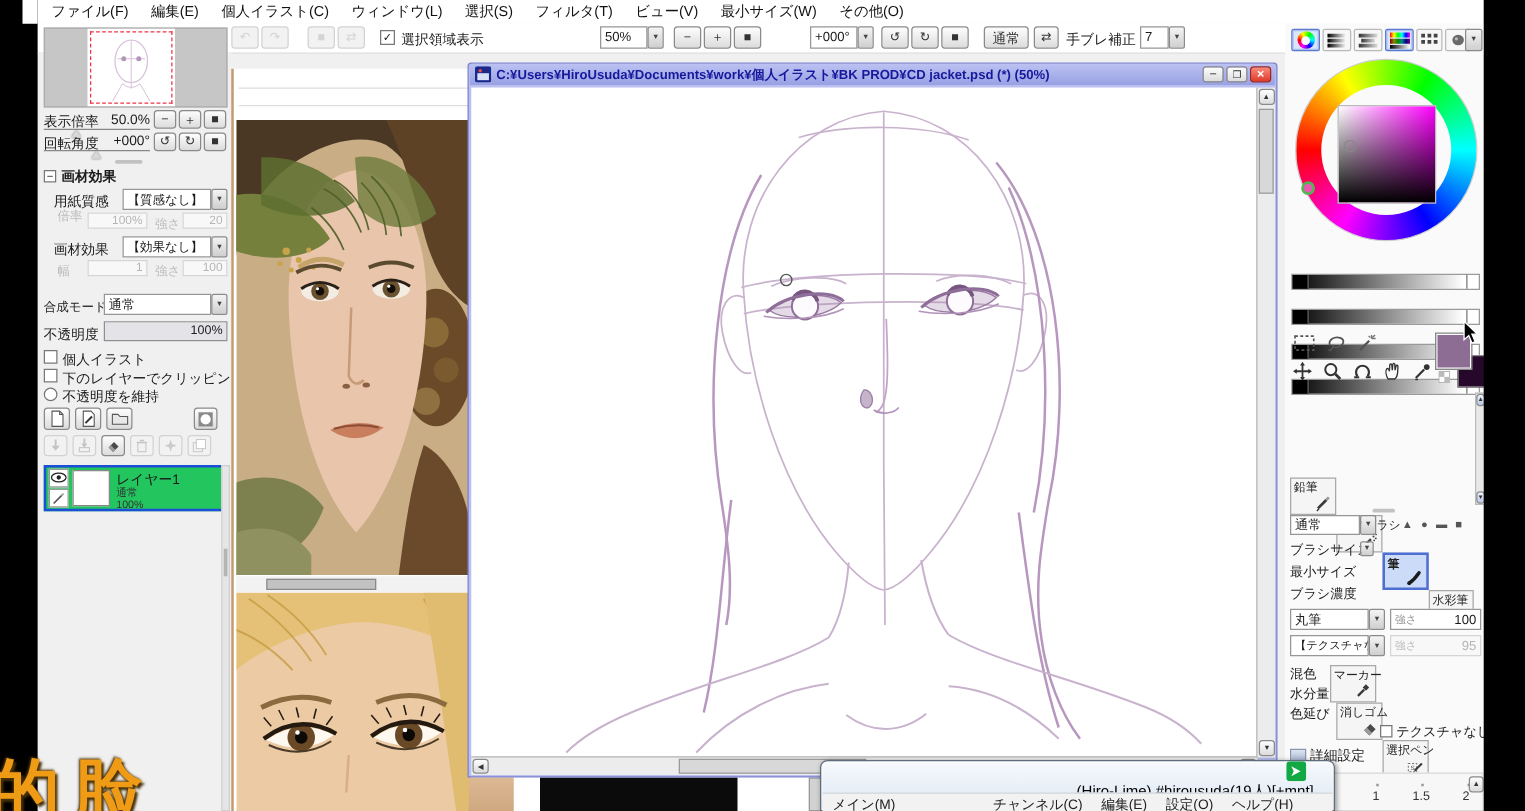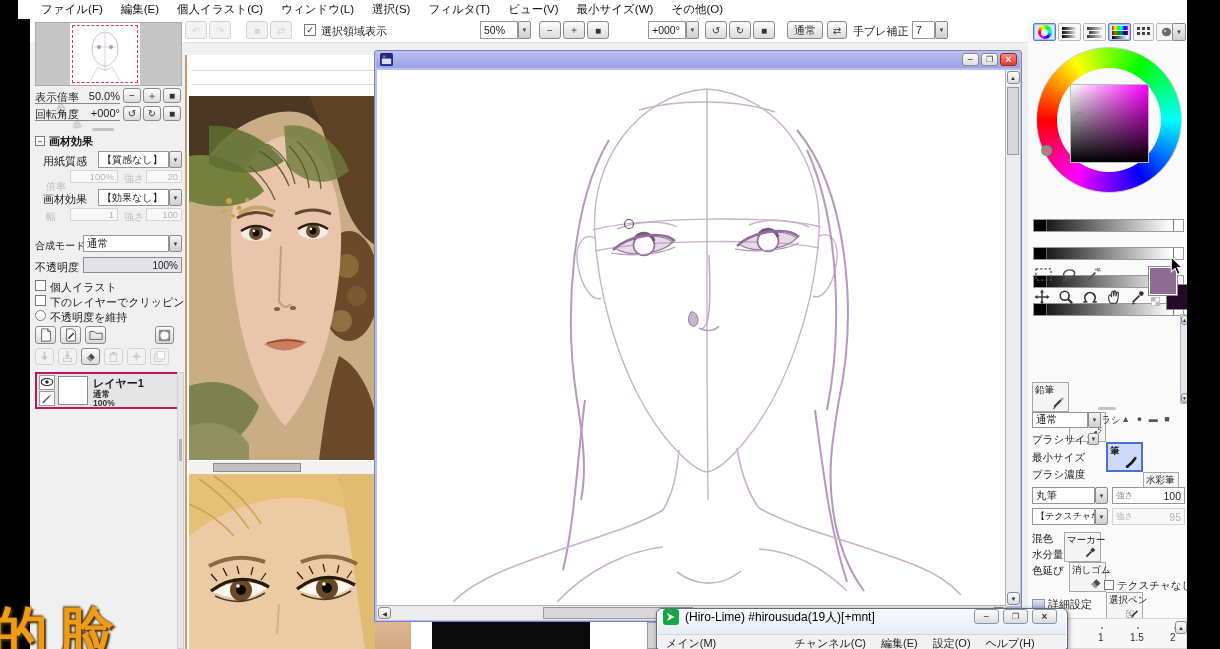--- a/index.html
+++ b/index.html
@@ -165,21 +165,21 @@
       <span>−</span>
     </div>
   <span class="lbl a" style="left:49px;top:134px;font-weight:bold;">画材効果</span>
   <span class="lbl a" style="left:43px;top:154px;">用紙質感</span>
   <div class="fld a" style="left:98px;top:151px;width:71px;height:17px;font-size:10px;">
       <span>【質感なし】</span>
     </div>
   <div class="dd a" style="left:169px;top:151px;width:13px;height:17px;">
       <span>▼</span>
     </div>
-  <span class="sm a" style="left:46px;top:180px;color:#bbb;">倍率</span>
+  <span class="sm a" style="left:46px;top:166px;color:#bbb;">倍率</span>
   <div class="fld gray a" style="left:70px;top:170px;width:48px;height:13px;font-size:9.5px;justify-content:flex-end;">
       <span>100%</span>
     </div>
   <span class="sm a" style="left:124px;top:172px;color:#bbb;">強さ</span>
   <div class="fld gray a" style="left:146px;top:170px;width:36px;height:13px;font-size:9.5px;justify-content:flex-end;">
       <span>20</span>
     </div>
   <span class="lbl a" style="left:43px;top:192px;">画材効果</span>
   <div class="fld a" style="left:98px;top:189px;width:71px;height:17px;font-size:10px;">
       <span>【効果なし】</span>
@@ -289,21 +289,21 @@
     </div>
   <div class="btn dis a" style="left:150px;top:348px;width:19px;height:17px;">
       <span class="ic" style="width:13px;height:13px;">
         <svg viewBox="0 0 16 16">
           <rect x="2" y="5" width="9" height="9" fill="none" stroke="#c8c8c8"></rect>
           <rect x="5" y="2" width="9" height="9" fill="#fff" stroke="#c8c8c8"></rect>
         </svg>
       </span>
     </div>
 
-  <div class="a" style="left:35px;top:372px;width:148px;height:37px;background:#e5e5e5;border:2px solid #be185d;box-sizing:border-box;font-weight:bold;">
+  <div class="a" style="left:35px;top:372px;width:148px;height:37px;background:#22c55e;border:2px solid #1d4ed8;box-sizing:border-box;">
     <div class="a" style="left:2px;top:1px;width:16px;height:15px;background:#fff;border:1px solid #999;box-sizing:border-box;">
         <span class="ic" style="width:14px;height:12px;">
           <svg viewBox="0 0 18 12">
             <ellipse cx="9" cy="6" rx="7.5" ry="4.5" fill="none" stroke="#222" stroke-width="1.3"></ellipse>
             <circle cx="9" cy="6" r="2.2" fill="#222"></circle>
           </svg>
         </span>
       </div>
     <div class="a" style="left:2px;top:17px;width:16px;height:15px;background:#fff;border:1px solid #999;box-sizing:border-box;">
         <span class="ic" style="width:13px;height:13px;">
@@ -432,20 +432,21 @@
 
   <div class="a" style="left:374px;top:50px;width:648px;height:572px;background:#b9bfee;border:1px solid #7a82cc;border-radius:3px 3px 0 0;box-sizing:border-box;">
     <div class="a" style="left:1px;top:0;right:1px;height:17px;background:linear-gradient(#bcc2f2,#99a1e4);display:flex;align-items:center;border-radius:2px 2px 0 0;">
       <span class="ic" style="width:13px;height:13px;margin:0 4px;">
           <svg viewBox="0 0 14 14">
             <rect width="14" height="14" rx="2" fill="#1a2a8a"></rect>
             <rect x="2" y="6" width="10" height="6" fill="#d8e0f8"></rect>
             <circle cx="4.5" cy="3.8" r="1.5" fill="#e85040"></circle>
           </svg>
         </span>
+      <span style="font-size:10.5px;font-weight:bold;color:#18189c;white-space:nowrap;overflow:hidden;">C:¥Users¥HiroUsuda¥Documents¥work¥個人イラスト¥BK PROD¥CD jacket.psd (*) (50%)</span>
       <div style="margin-left:auto;display:flex;gap:2px;padding-right:3px;">
         <div class="btn" style="width:17px;height:13px;">
             <span>−</span>
           </div>
         <div class="btn" style="width:17px;height:13px;font-size:8px;">
             <span>❐</span>
           </div>
         <div class="btn" style="width:17px;height:13px;background:linear-gradient(#f88a7a,#e03c2c);border-color:#a02418;color:#fff;font-weight:bold;">
             <span>×</span>
           </div>
@@ -827,21 +828,21 @@
     <div class="a" style="left:141px;top:8px;width:2px;height:2px;background:#999;"></div>
     <span class="a" style="left:65px;top:13px;font-size:10px;color:#333;">1</span>
     <span class="a" style="left:97px;top:13px;font-size:10px;color:#333;">1.5</span>
     <span class="a" style="left:137px;top:13px;font-size:10px;color:#333;">2</span>
     <div class="btn a" style="left:142px;top:2px;width:12px;height:13px;font-size:6px;">
         <span>▲</span>
       </div>
   </div>
 
   <div class="a" style="left:656px;top:608px;width:412px;height:41px;border:1px solid #5f6e7d;border-radius:6px 6px 0 0;background:linear-gradient(#f7fafd,#dce6f2);box-shadow:0 0 0 1px rgba(255,255,255,0.7) inset,1px 1px 4px rgba(0,0,0,0.4);box-sizing:border-box;z-index:30;">
-    <div class="a" style="left:0;top:0;right:4px;height:25px;display:flex;align-items:flex-start;">
+    <div class="a" style="left:0;top:0;right:16px;height:25px;display:flex;align-items:flex-end;flex-direction:column;">
       <span class="ic" style="width:16px;height:16px;margin:0 6px;">
           <svg viewBox="0 0 16 16">
             <rect width="16" height="16" rx="3" fill="#12a945"></rect>
             <path d="M4 4 L11.5 8 L4 12 L6 8 Z" fill="#fff"></path>
           </svg>
         </span>
       <span style="font-size:12px;color:#000;white-space:nowrap;">(Hiro-Lime) #hirousuda(19人)[+mnt]</span>
       <div style="margin-left:auto;display:flex;gap:4px;padding-right:6px;">
         <div class="btn" style="width:25px;height:15px;border-color:#8a96a6;">
             <span>−</span>

